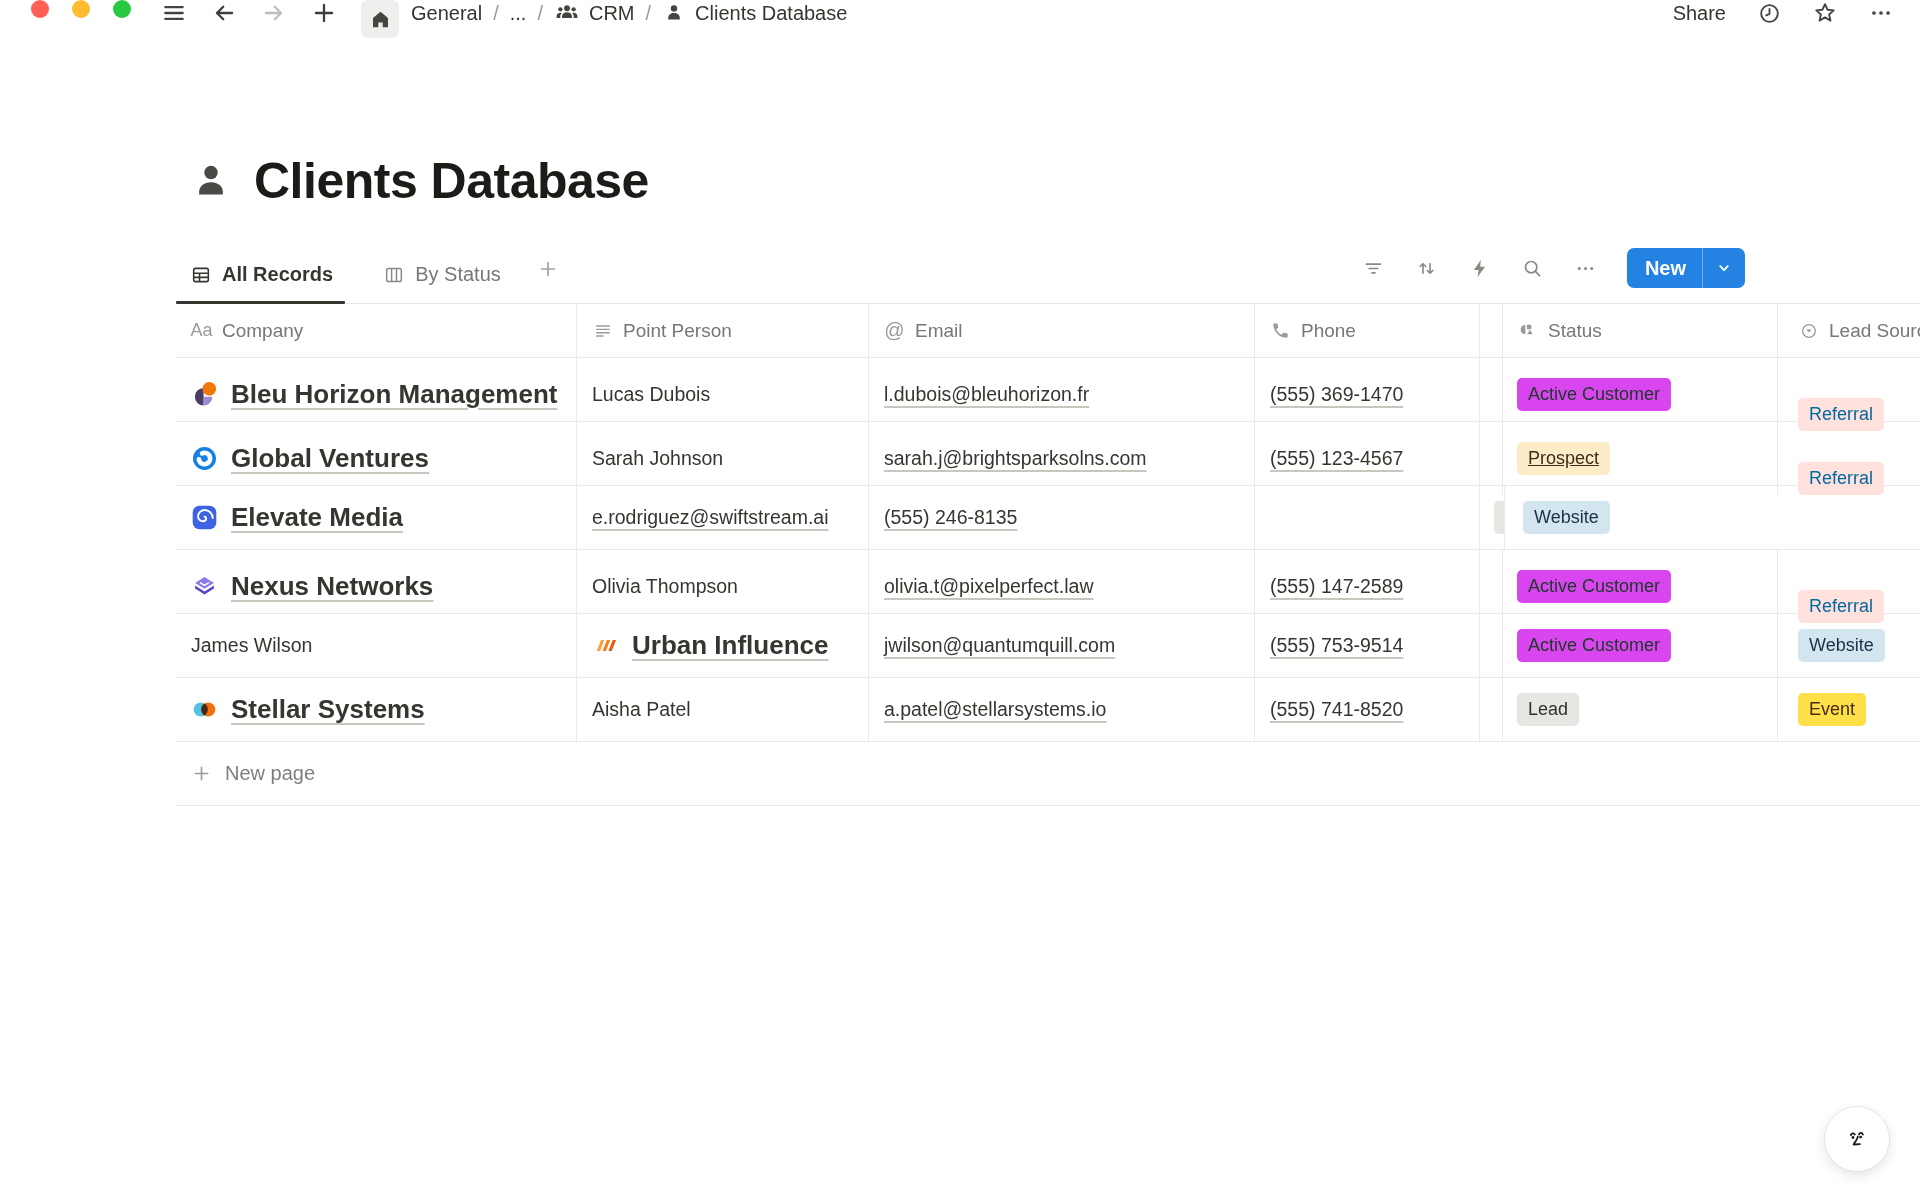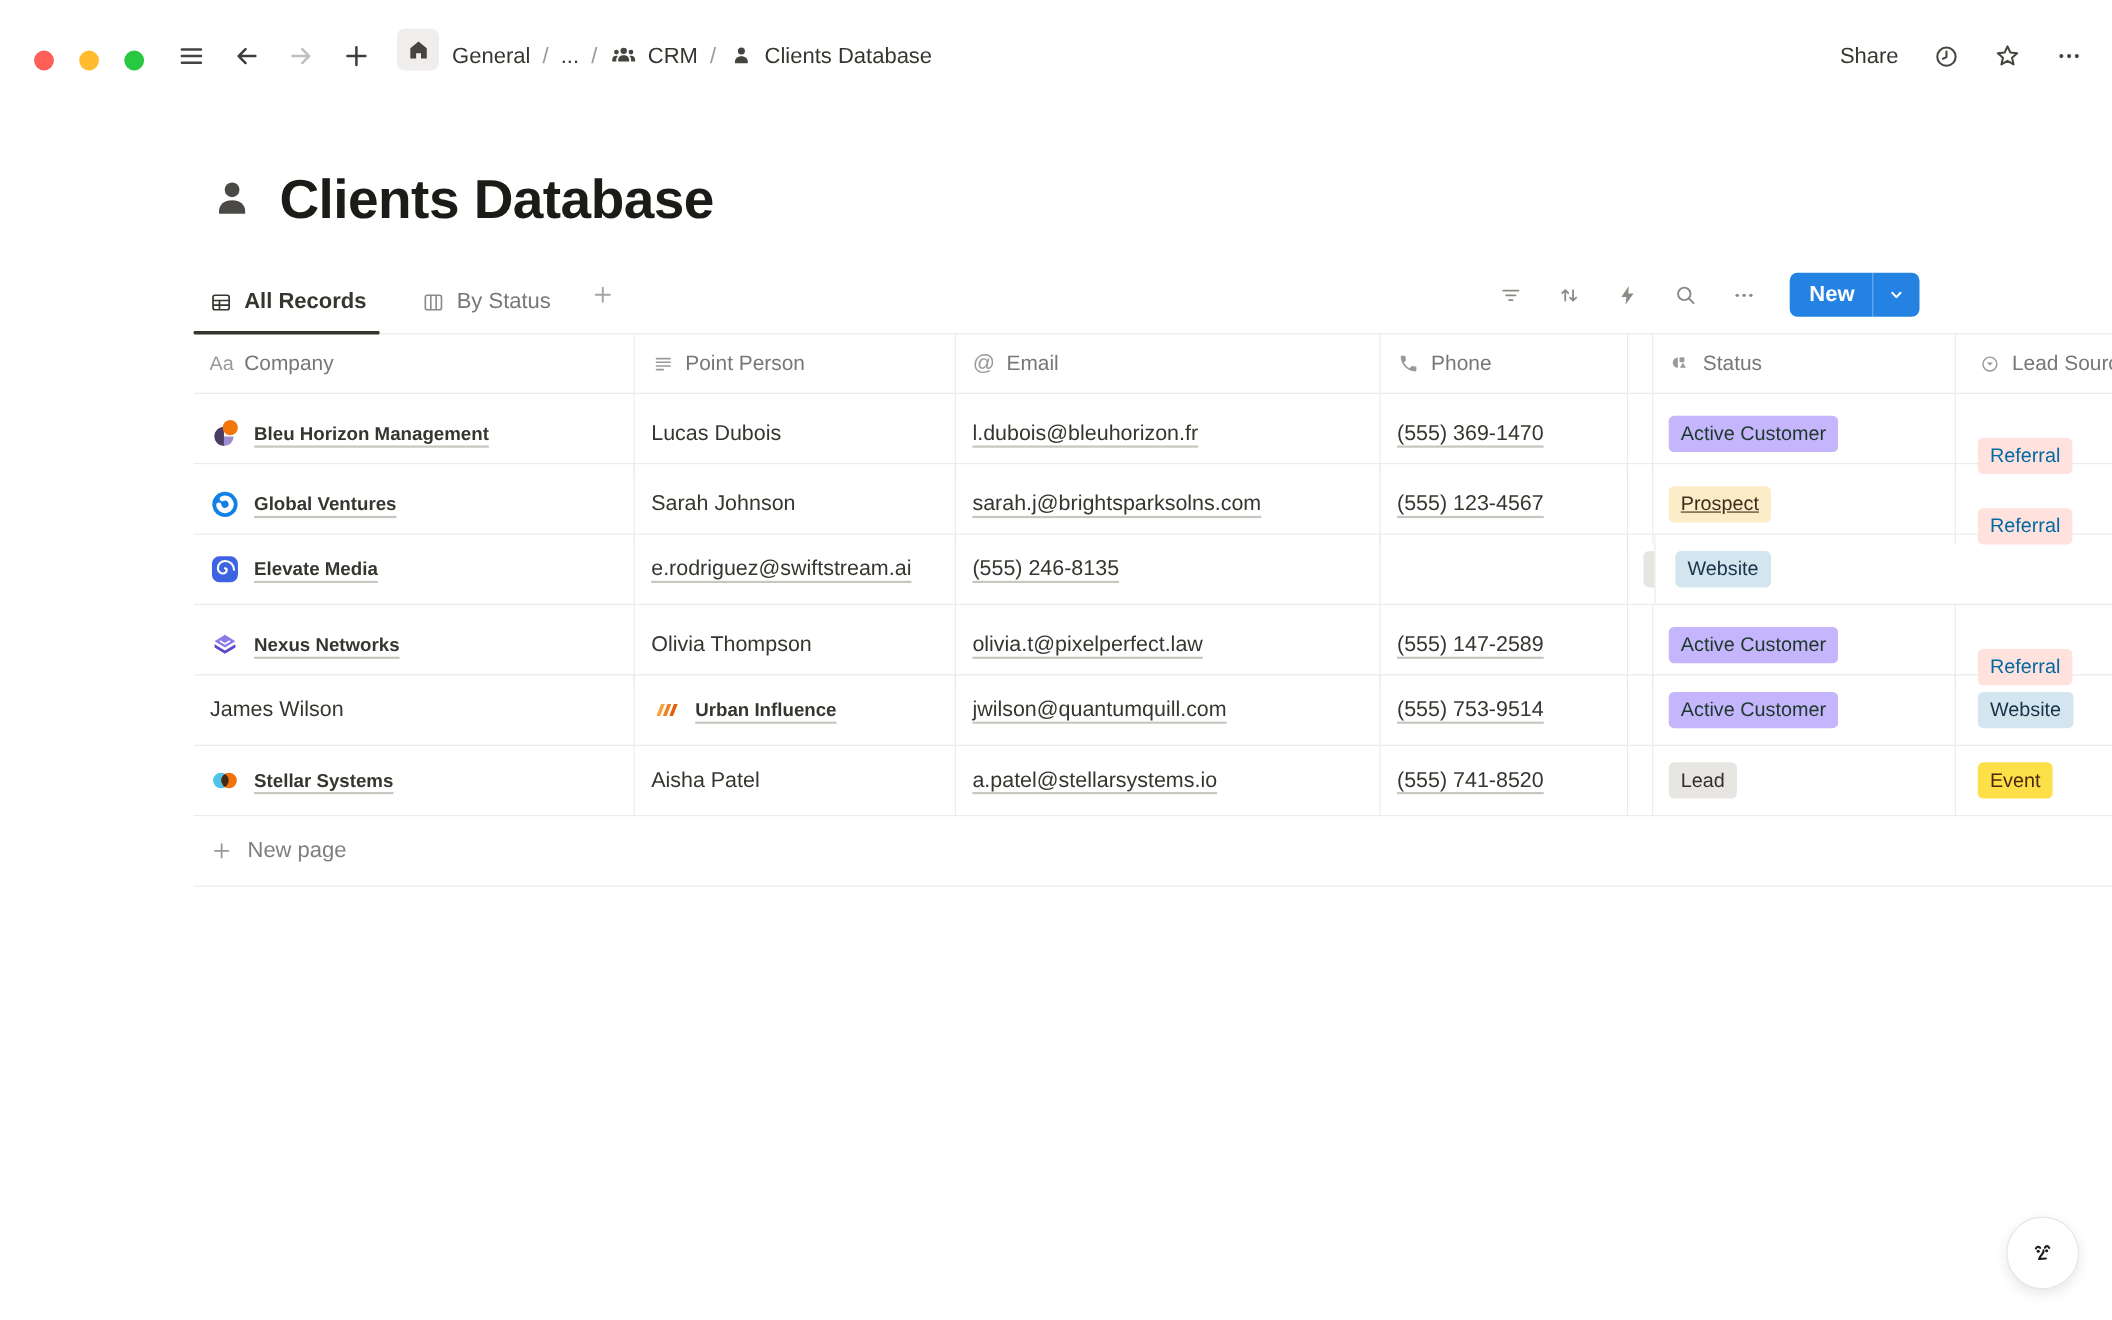--- a/index.html
+++ b/index.html
@@ -1,20 +1,20 @@
 <!DOCTYPE html>
 <html><head>
 <meta charset="utf-8">
 <style>
   * { margin:0; padding:0; box-sizing:border-box; }
   html,body { width:1920px; height:1200px; overflow:hidden; background:#fff;
               font-family:"Liberation Sans","DejaVu Sans",sans-serif; color:#37352F; }
 
   
-  .topbar { height:64px; display:flex; align-items:flex-end; padding:0 26px 0 31px; }
+  .topbar { height:64px; display:flex; align-items:flex-start; padding:0 26px 0 31px; }
   .traffic { display:flex; gap:23px; margin-right:30px; }
   .tl { width:18px; height:18px; border-radius:50%; }
   .tl.red{background:#FF5F57}.tl.yellow{background:#FEBC2E}.tl.green{background:#28C840}
   .tb-ic { width:26px; height:26px; display:inline-flex; align-items:center; justify-content:center;
            margin-right:24px; cursor:pointer; flex:none; }
   .home-chip { background:#EFEEEC; border-radius:7px; width:38px; height:38px;
                display:flex; align-items:center; justify-content:center; margin-right:12px; cursor:pointer; }
   .crumbs { display:flex; align-items:center; font-size:20px; color:#37352F; }
   .crumb { display:flex; align-items:center; gap:9px; cursor:pointer; white-space:nowrap; }
   .crumb-sep { color:#9B9A97; margin:0 11px; }
@@ -50,24 +50,24 @@
           border-right:1px solid #EAEAE8; overflow:hidden; white-space:nowrap; }
   .cell.gap { padding:0; }
   .cell.lead { border-right:none; overflow:visible; padding-left:20px; }
   .hrow .cell { color:#787774; font-size:19px; }
   .hrow .cell.lead { color:#787774; }
   .hic { width:21px; height:21px; flex:none; display:flex; align-items:center; justify-content:center; }
   .aa-glyph { font-size:18px; color:#9B9A97; letter-spacing:0; }
   .body-txt { font-size:19.5px; color:#37352F; }
   .u { text-decoration:underline; text-decoration-thickness:1.5px; text-underline-offset:4.5px;
        text-decoration-color:#C9C6C0; }
-  .company-name { font-weight:700; font-size:17px; color:#37352F; cursor:pointer; }
+  .company-name { font-weight:700; font-size:26px; color:#37352F; cursor:pointer; }
   .logo { width:27px; height:27px; flex:none; margin-right:3px; }
   .badge { display:inline-block; font-size:18px; line-height:25px; padding:4px 11px; border-radius:5px; white-space:nowrap; }
-  .badge[data-color="green"]  { background:#c4b5fd; color:#1C3829; }
+  .badge[data-color="green"]  { background:#d946ef; color:#1C3829; }
   .badge[data-color="yellow"] { background:#FDECC8; color:#402C1B;text-decoration:underline; }
   .badge[data-color="gray"]   { background:#E7E6E3; color:#32302C; }
   .badge[data-color="red"]    { background:#FFE2DD; color:#0369a1;margin-top:40px; }
   .badge[data-color="blue"]   { background:#D3E5EF; color:#183347; }
   .badge[data-color="orange"] { background:#fde047; color:#49290E; }
 
   .newpage { margin-left:176px; height:64px; border-bottom:1px solid #E9E9E7; display:flex;
              align-items:center; gap:13px; padding-left:15px; color:#7F7E7B; font-size:20px; cursor:pointer; }
 
   

